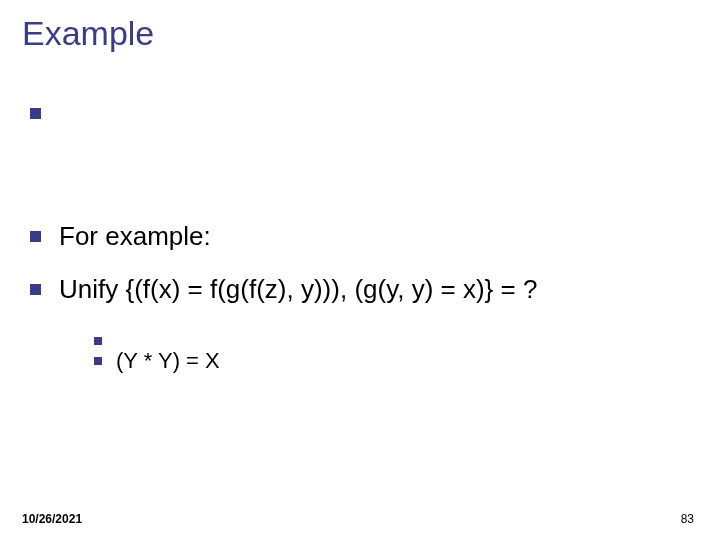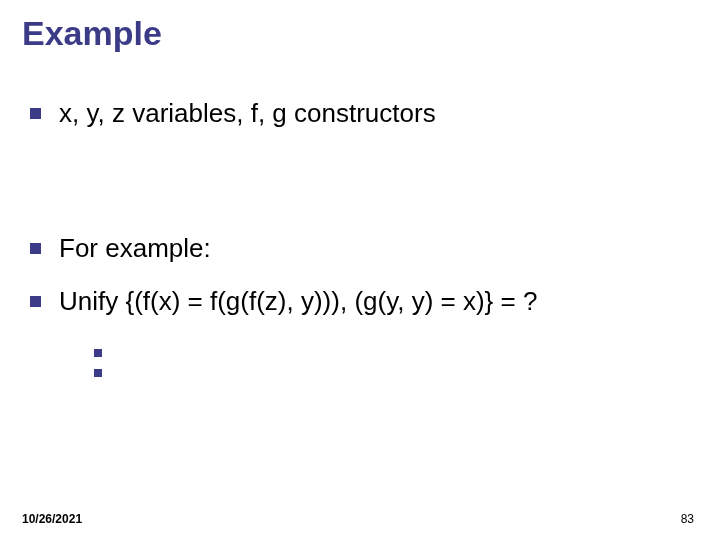--- a/index.html
+++ b/index.html
@@ -18,21 +18,21 @@
     height: 540px;
     position: relative;
     box-sizing: border-box;
   }
   .title {
     position: absolute;
     left: 22px;
     top: 14px;
     font-size: 34px;
     color: #3b3b88;
-    font-weight: 700;
+    font-weight: 400;
   }
   .main-list {
     position: absolute;
     left: 30px;
     top: 96px;
     width: 640px;
   }
   .item {
     font-size: 26px;
     line-height: 1.35;
@@ -88,41 +88,41 @@
 </head>
 <body>
 <div class="slide">
 
   <div class="title">Example</div>
 
   <div class="main-list">
 
     <div class="item">
       <span class="bullet"></span>
-      <span>x, y, z variables, f, g constructors</span>
     </div>
 
     <div class="gap"></div>
 
     <div class="item">
       <span class="bullet"></span>
       <span>For example:</span>
     </div>
 
     <div class="item">
       <span class="bullet"></span>
       <span>Unify {(f(x) = f(g(f(z), y))), (g(y, y) = x)} = ?</span>
     </div>
 
     <div class="sub-list">
       <div class="sub-item">
         <span class="sub-bullet"></span>
       </div>
       <div class="sub-item">
         <span class="sub-bullet"></span>
+        <span>(Y * Y) = X</span>
       </div>
     </div>
 
   </div>
 
   <div class="footer-date">10/26/2021</div>
   <div class="footer-page">83</div>
 
 </div>
 

